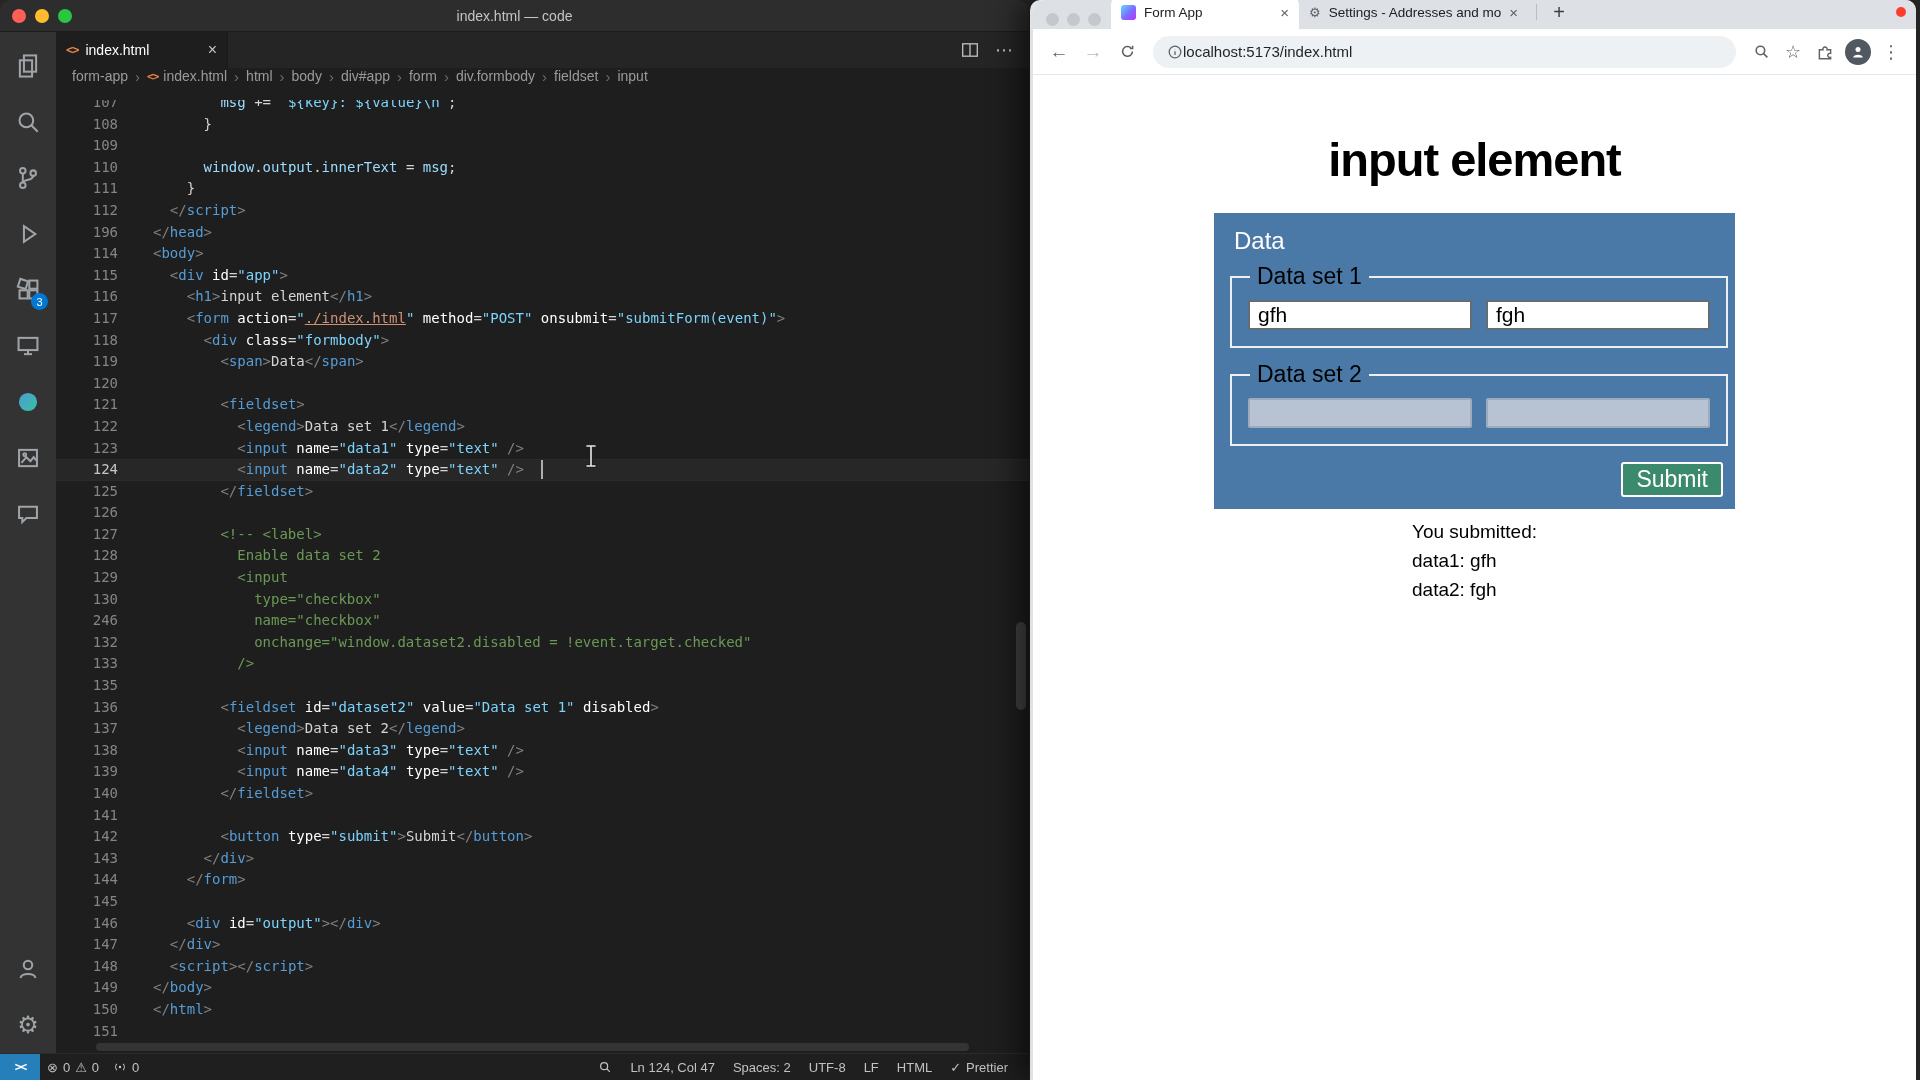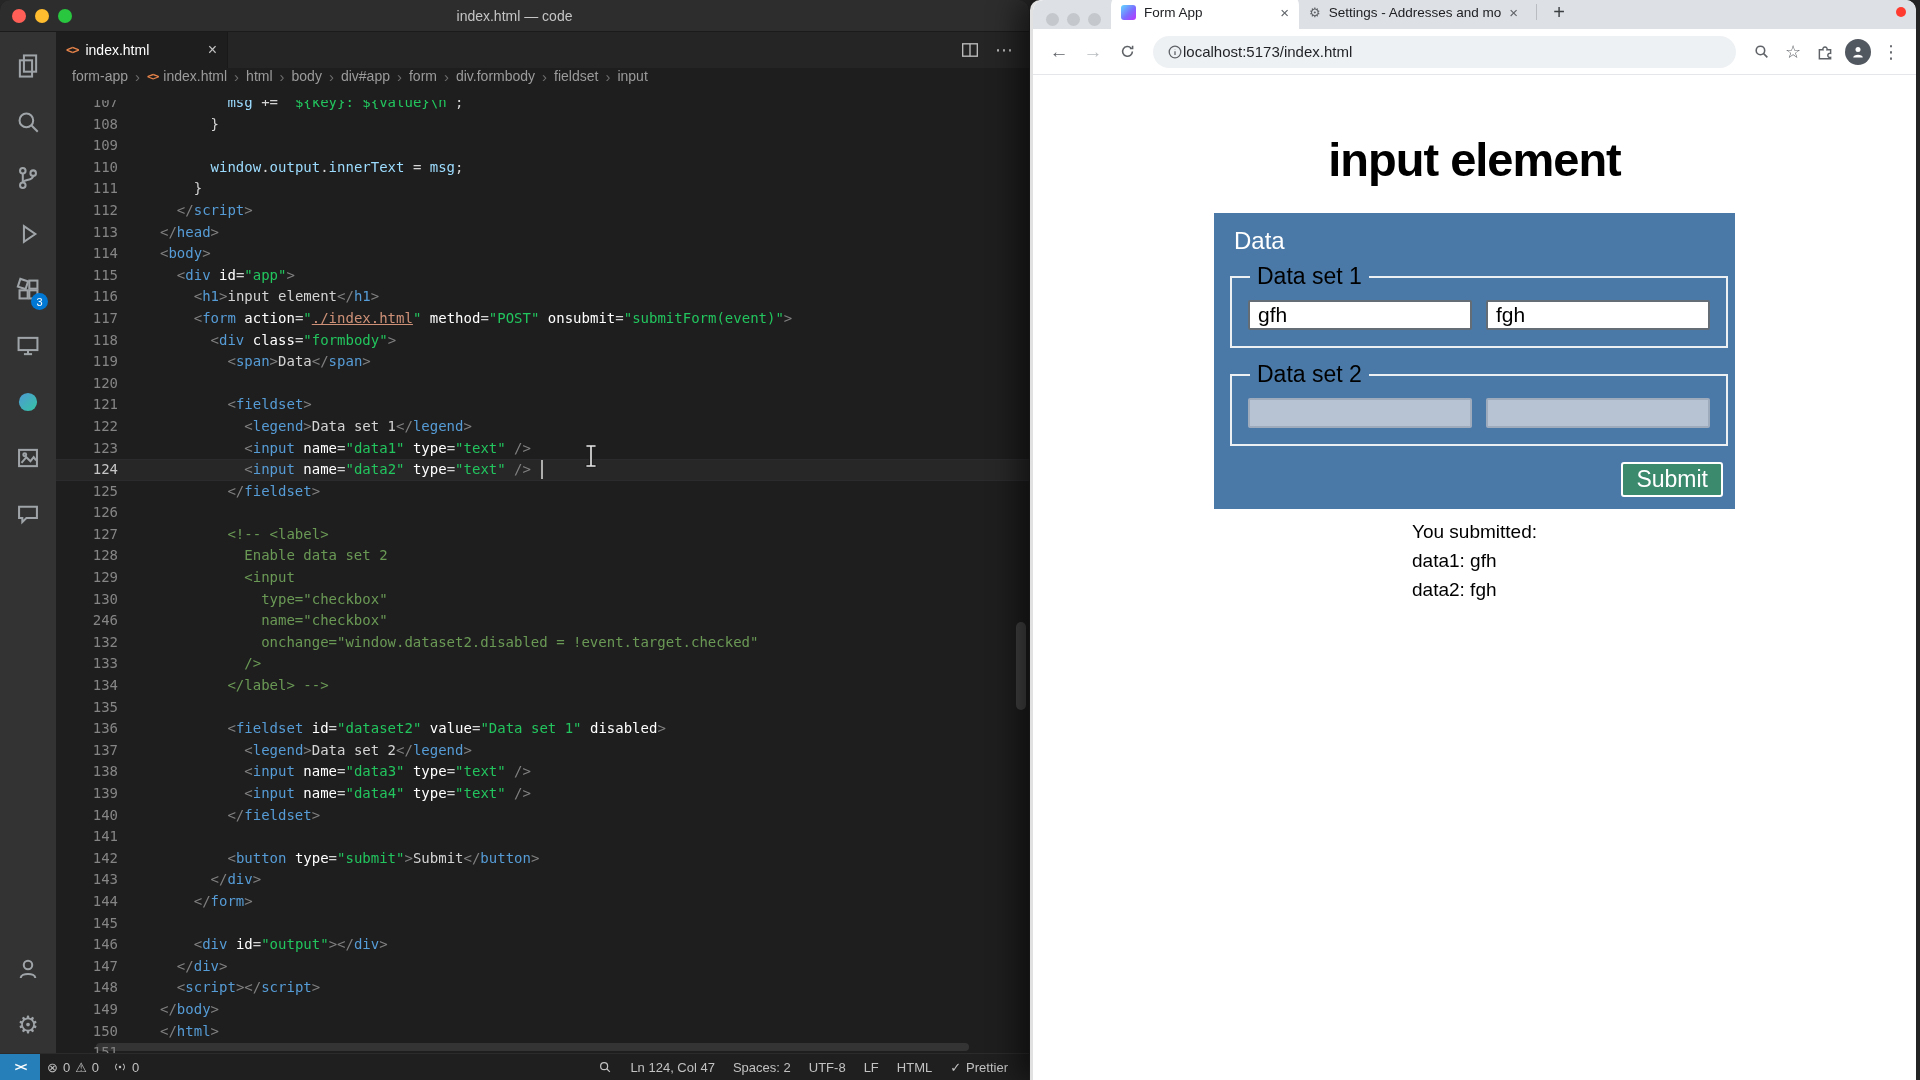--- a/index.html
+++ b/index.html
@@ -40,26 +40,26 @@
   .breadcrumbs { position:absolute; top:68px; left:56px; right:0; height:32px; background:#1e1e1e;
                  display:flex; align-items:flex-start; padding-left:16px; gap:7px; font-size:14px; color:#9b9b9b;
                  white-space:nowrap; }
   .crumb { display:flex; align-items:center; gap:5px; }
   .crumb-sep { color:#6d6d6d; font-size:15px; }
   .crumb-ico { color:#e8844a; font-family:"DejaVu Sans Mono", monospace; font-size:11px; font-weight:bold; letter-spacing:-1px; }
 
   .editor { position:absolute; top:100px; left:56px; right:0; bottom:27px; background:#1e1e1e; overflow:hidden; }
   #code-lines { margin-top:-8px; }
   .code-row { display:flex; height:21.6px; line-height:21.6px; font-family:"DejaVu Sans Mono", monospace;
-              font-size:14px; white-space:pre;gap:7px; }
+              font-size:14px; white-space:pre; }
   .code-row.active { background:rgba(255,255,255,0.045); box-shadow:inset 0 1px 0 #2b2b2e, inset 0 -1px 0 #2b2b2e; }
   .ln { width:62px; text-align:right; color:#858585; flex:none; }
   .code-row.active .ln { color:#c6c6c6; }
   .code { padding-left:35px; }
-  .tk-p{color:#808080;} .tk-t{color:#569cd6;} .tk-a{color:#ffffff;} .tk-s{color:#22c55e;text-align:center;}
+  .tk-p{color:#808080;} .tk-t{color:#569cd6;} .tk-a{color:#ffffff;} .tk-s{color:#7dd3fc;text-align:center;}
   .tk-x{color:#d4d4d4;} .tk-c{color:#6a9955;} .tk-v{color:#9cdcfe;} .tk-o{color:#d4d4d4;}
   .tk-su{color:#ce9178; text-decoration:underline;}
 
   .vscroll-thumb { position:absolute; right:3px; top:522px; width:10px; height:88px;
                    background:rgba(121,121,121,0.4); border-radius:5px; }
   .hscroll-thumb { position:absolute; left:40px; right:60px; bottom:2px; height:8px;
                    background:rgba(121,121,121,0.25); border-radius:4px; }
   .text-caret { position:absolute; left:485px; top:360px; width:2px; height:19px; background:#aeafad; }
   .mouse-cursor { position:absolute; left:584px; top:444px; z-index:50; }
 
@@ -276,42 +276,41 @@
     </div>
 
   <div class="editor">
     <div id="code-lines">
         <div class="code-row"><span class="ln">107</span><span class="code"><span class="tk-x">        </span><span class="tk-v">msg</span><span class="tk-x"> += </span><span class="tk-s">`${key}: ${value}\n`</span><span class="tk-x">;</span></span></div>
         <div class="code-row"><span class="ln">108</span><span class="code"><span class="tk-x">      }</span></span></div>
         <div class="code-row"><span class="ln">109</span><span class="code"></span></div>
         <div class="code-row"><span class="ln">110</span><span class="code"><span class="tk-x">      </span><span class="tk-v">window</span><span class="tk-x">.</span><span class="tk-v">output</span><span class="tk-x">.</span><span class="tk-v">innerText</span><span class="tk-x"> = </span><span class="tk-v">msg</span><span class="tk-x">;</span></span></div>
         <div class="code-row"><span class="ln">111</span><span class="code"><span class="tk-x">    }</span></span></div>
         <div class="code-row"><span class="ln">112</span><span class="code"><span class="tk-x">  </span><span class="tk-p">&lt;/</span><span class="tk-t">script</span><span class="tk-p">&gt;</span></span></div>
-        <div class="code-row"><span class="ln">113</span><span class="code"><span class="tk-p">&lt;/</span><span class="tk-t">head</span><span class="tk-p">&gt;</span></span></div>
+        <div class="code-row"><span class="ln">196</span><span class="code"><span class="tk-p">&lt;/</span><span class="tk-t">head</span><span class="tk-p">&gt;</span></span></div>
         <div class="code-row"><span class="ln">114</span><span class="code"><span class="tk-p">&lt;</span><span class="tk-t">body</span><span class="tk-p">&gt;</span></span></div>
         <div class="code-row"><span class="ln">115</span><span class="code"><span class="tk-x">  </span><span class="tk-p">&lt;</span><span class="tk-t">div</span><span class="tk-x"> </span><span class="tk-a">id</span><span class="tk-o">=</span><span class="tk-s">"app"</span><span class="tk-p">&gt;</span></span></div>
         <div class="code-row"><span class="ln">116</span><span class="code"><span class="tk-x">    </span><span class="tk-p">&lt;</span><span class="tk-t">h1</span><span class="tk-p">&gt;</span><span class="tk-x">input element</span><span class="tk-p">&lt;/</span><span class="tk-t">h1</span><span class="tk-p">&gt;</span></span></div>
         <div class="code-row"><span class="ln">117</span><span class="code"><span class="tk-x">    </span><span class="tk-p">&lt;</span><span class="tk-t">form</span><span class="tk-x"> </span><span class="tk-a">action</span><span class="tk-o">=</span><span class="tk-s">"</span><span class="tk-su">./index.html</span><span class="tk-s">"</span><span class="tk-x"> </span><span class="tk-a">method</span><span class="tk-o">=</span><span class="tk-s">"POST"</span><span class="tk-x"> </span><span class="tk-a">onsubmit</span><span class="tk-o">=</span><span class="tk-s">"submitForm(event)"</span><span class="tk-p">&gt;</span></span></div>
         <div class="code-row"><span class="ln">118</span><span class="code"><span class="tk-x">      </span><span class="tk-p">&lt;</span><span class="tk-t">div</span><span class="tk-x"> </span><span class="tk-a">class</span><span class="tk-o">=</span><span class="tk-s">"formbody"</span><span class="tk-p">&gt;</span></span></div>
         <div class="code-row"><span class="ln">119</span><span class="code"><span class="tk-x">        </span><span class="tk-p">&lt;</span><span class="tk-t">span</span><span class="tk-p">&gt;</span><span class="tk-x">Data</span><span class="tk-p">&lt;/</span><span class="tk-t">span</span><span class="tk-p">&gt;</span></span></div>
         <div class="code-row"><span class="ln">120</span><span class="code"></span></div>
         <div class="code-row"><span class="ln">121</span><span class="code"><span class="tk-x">        </span><span class="tk-p">&lt;</span><span class="tk-t">fieldset</span><span class="tk-p">&gt;</span></span></div>
         <div class="code-row"><span class="ln">122</span><span class="code"><span class="tk-x">          </span><span class="tk-p">&lt;</span><span class="tk-t">legend</span><span class="tk-p">&gt;</span><span class="tk-x">Data set 1</span><span class="tk-p">&lt;/</span><span class="tk-t">legend</span><span class="tk-p">&gt;</span></span></div>
         <div class="code-row"><span class="ln">123</span><span class="code"><span class="tk-x">          </span><span class="tk-p">&lt;</span><span class="tk-t">input</span><span class="tk-x"> </span><span class="tk-a">name</span><span class="tk-o">=</span><span class="tk-s">"data1"</span><span class="tk-x"> </span><span class="tk-a">type</span><span class="tk-o">=</span><span class="tk-s">"text"</span><span class="tk-x"> </span><span class="tk-p">/&gt;</span></span></div>
         <div class="code-row active"><span class="ln">124</span><span class="code"><span class="tk-x">          </span><span class="tk-p">&lt;</span><span class="tk-t">input</span><span class="tk-x"> </span><span class="tk-a">name</span><span class="tk-o">=</span><span class="tk-s">"data2"</span><span class="tk-x"> </span><span class="tk-a">type</span><span class="tk-o">=</span><span class="tk-s">"text"</span><span class="tk-x"> </span><span class="tk-p">/&gt;</span></span></div>
         <div class="code-row"><span class="ln">125</span><span class="code"><span class="tk-x">        </span><span class="tk-p">&lt;/</span><span class="tk-t">fieldset</span><span class="tk-p">&gt;</span></span></div>
         <div class="code-row"><span class="ln">126</span><span class="code"></span></div>
         <div class="code-row"><span class="ln">127</span><span class="code"><span class="tk-c">        &lt;!-- &lt;label&gt;</span></span></div>
         <div class="code-row"><span class="ln">128</span><span class="code"><span class="tk-c">          Enable data set 2</span></span></div>
         <div class="code-row"><span class="ln">129</span><span class="code"><span class="tk-c">          &lt;input</span></span></div>
         <div class="code-row"><span class="ln">130</span><span class="code"><span class="tk-c">            type="checkbox"</span></span></div>
         <div class="code-row"><span class="ln">246</span><span class="code"><span class="tk-c">            name="checkbox"</span></span></div>
         <div class="code-row"><span class="ln">132</span><span class="code"><span class="tk-c">            onchange="window.dataset2.disabled = !event.target.checked"</span></span></div>
         <div class="code-row"><span class="ln">133</span><span class="code"><span class="tk-c">          /&gt;</span></span></div>
-        <div class="code-row"><span class="ln">134</span><span class="code"><span class="tk-c">        &lt;/label&gt; --&gt;</span></span></div>
         <div class="code-row"><span class="ln">135</span><span class="code"></span></div>
         <div class="code-row"><span class="ln">136</span><span class="code"><span class="tk-x">        </span><span class="tk-p">&lt;</span><span class="tk-t">fieldset</span><span class="tk-x"> </span><span class="tk-a">id</span><span class="tk-o">=</span><span class="tk-s">"dataset2"</span><span class="tk-x"> </span><span class="tk-a">value</span><span class="tk-o">=</span><span class="tk-s">"Data set 1"</span><span class="tk-x"> </span><span class="tk-a">disabled</span><span class="tk-p">&gt;</span></span></div>
         <div class="code-row"><span class="ln">137</span><span class="code"><span class="tk-x">          </span><span class="tk-p">&lt;</span><span class="tk-t">legend</span><span class="tk-p">&gt;</span><span class="tk-x">Data set 2</span><span class="tk-p">&lt;/</span><span class="tk-t">legend</span><span class="tk-p">&gt;</span></span></div>
         <div class="code-row"><span class="ln">138</span><span class="code"><span class="tk-x">          </span><span class="tk-p">&lt;</span><span class="tk-t">input</span><span class="tk-x"> </span><span class="tk-a">name</span><span class="tk-o">=</span><span class="tk-s">"data3"</span><span class="tk-x"> </span><span class="tk-a">type</span><span class="tk-o">=</span><span class="tk-s">"text"</span><span class="tk-x"> </span><span class="tk-p">/&gt;</span></span></div>
         <div class="code-row"><span class="ln">139</span><span class="code"><span class="tk-x">          </span><span class="tk-p">&lt;</span><span class="tk-t">input</span><span class="tk-x"> </span><span class="tk-a">name</span><span class="tk-o">=</span><span class="tk-s">"data4"</span><span class="tk-x"> </span><span class="tk-a">type</span><span class="tk-o">=</span><span class="tk-s">"text"</span><span class="tk-x"> </span><span class="tk-p">/&gt;</span></span></div>
         <div class="code-row"><span class="ln">140</span><span class="code"><span class="tk-x">        </span><span class="tk-p">&lt;/</span><span class="tk-t">fieldset</span><span class="tk-p">&gt;</span></span></div>
         <div class="code-row"><span class="ln">141</span><span class="code"></span></div>
         <div class="code-row"><span class="ln">142</span><span class="code"><span class="tk-x">        </span><span class="tk-p">&lt;</span><span class="tk-t">button</span><span class="tk-x"> </span><span class="tk-a">type</span><span class="tk-o">=</span><span class="tk-s">"submit"</span><span class="tk-p">&gt;</span><span class="tk-x">Submit</span><span class="tk-p">&lt;/</span><span class="tk-t">button</span><span class="tk-p">&gt;</span></span></div>
         <div class="code-row"><span class="ln">143</span><span class="code"><span class="tk-x">      </span><span class="tk-p">&lt;/</span><span class="tk-t">div</span><span class="tk-p">&gt;</span></span></div>
         <div class="code-row"><span class="ln">144</span><span class="code"><span class="tk-x">    </span><span class="tk-p">&lt;/</span><span class="tk-t">form</span><span class="tk-p">&gt;</span></span></div>

